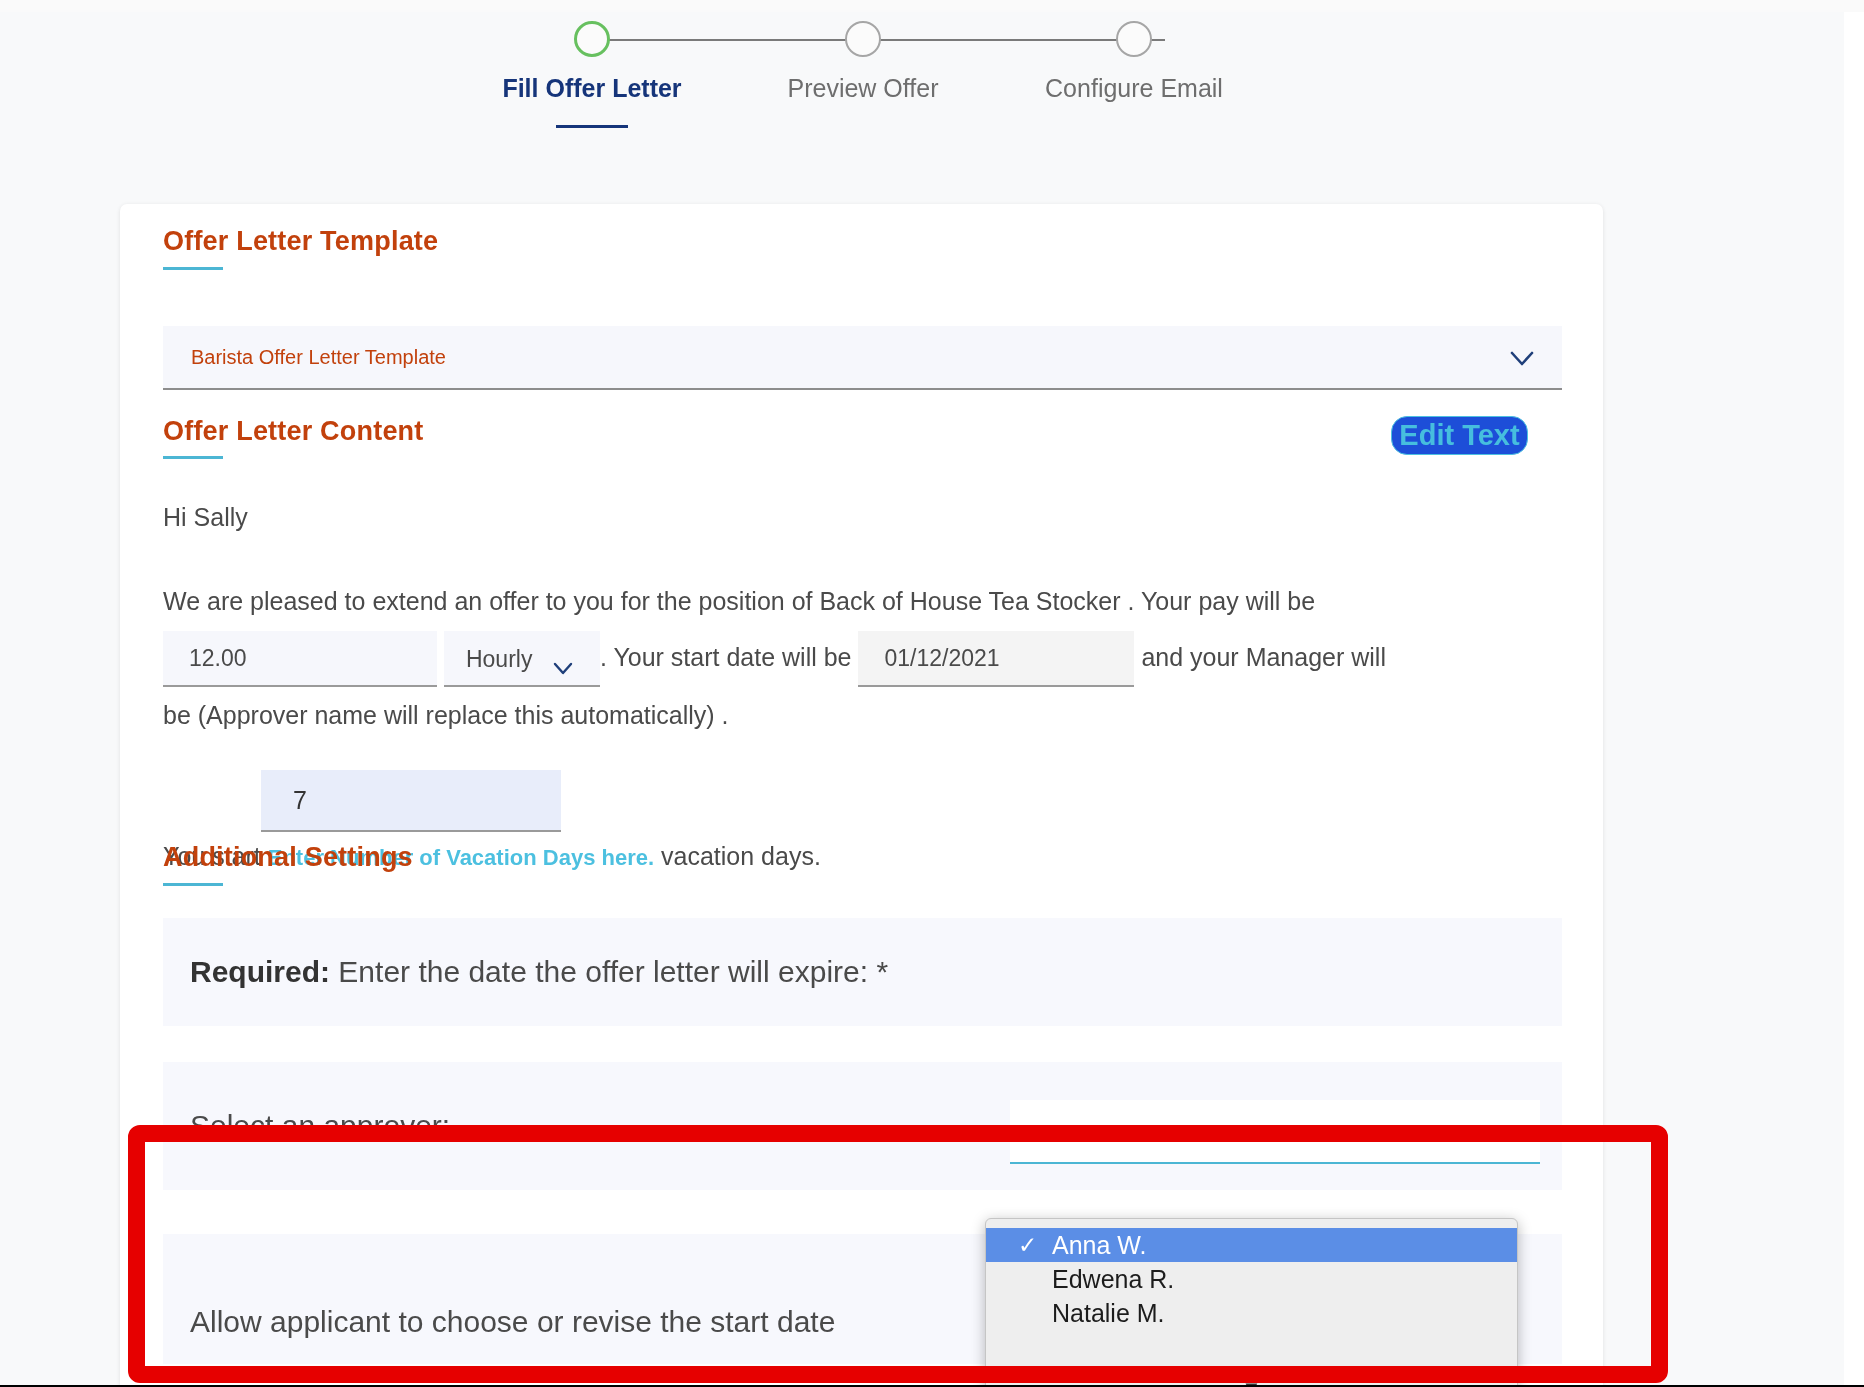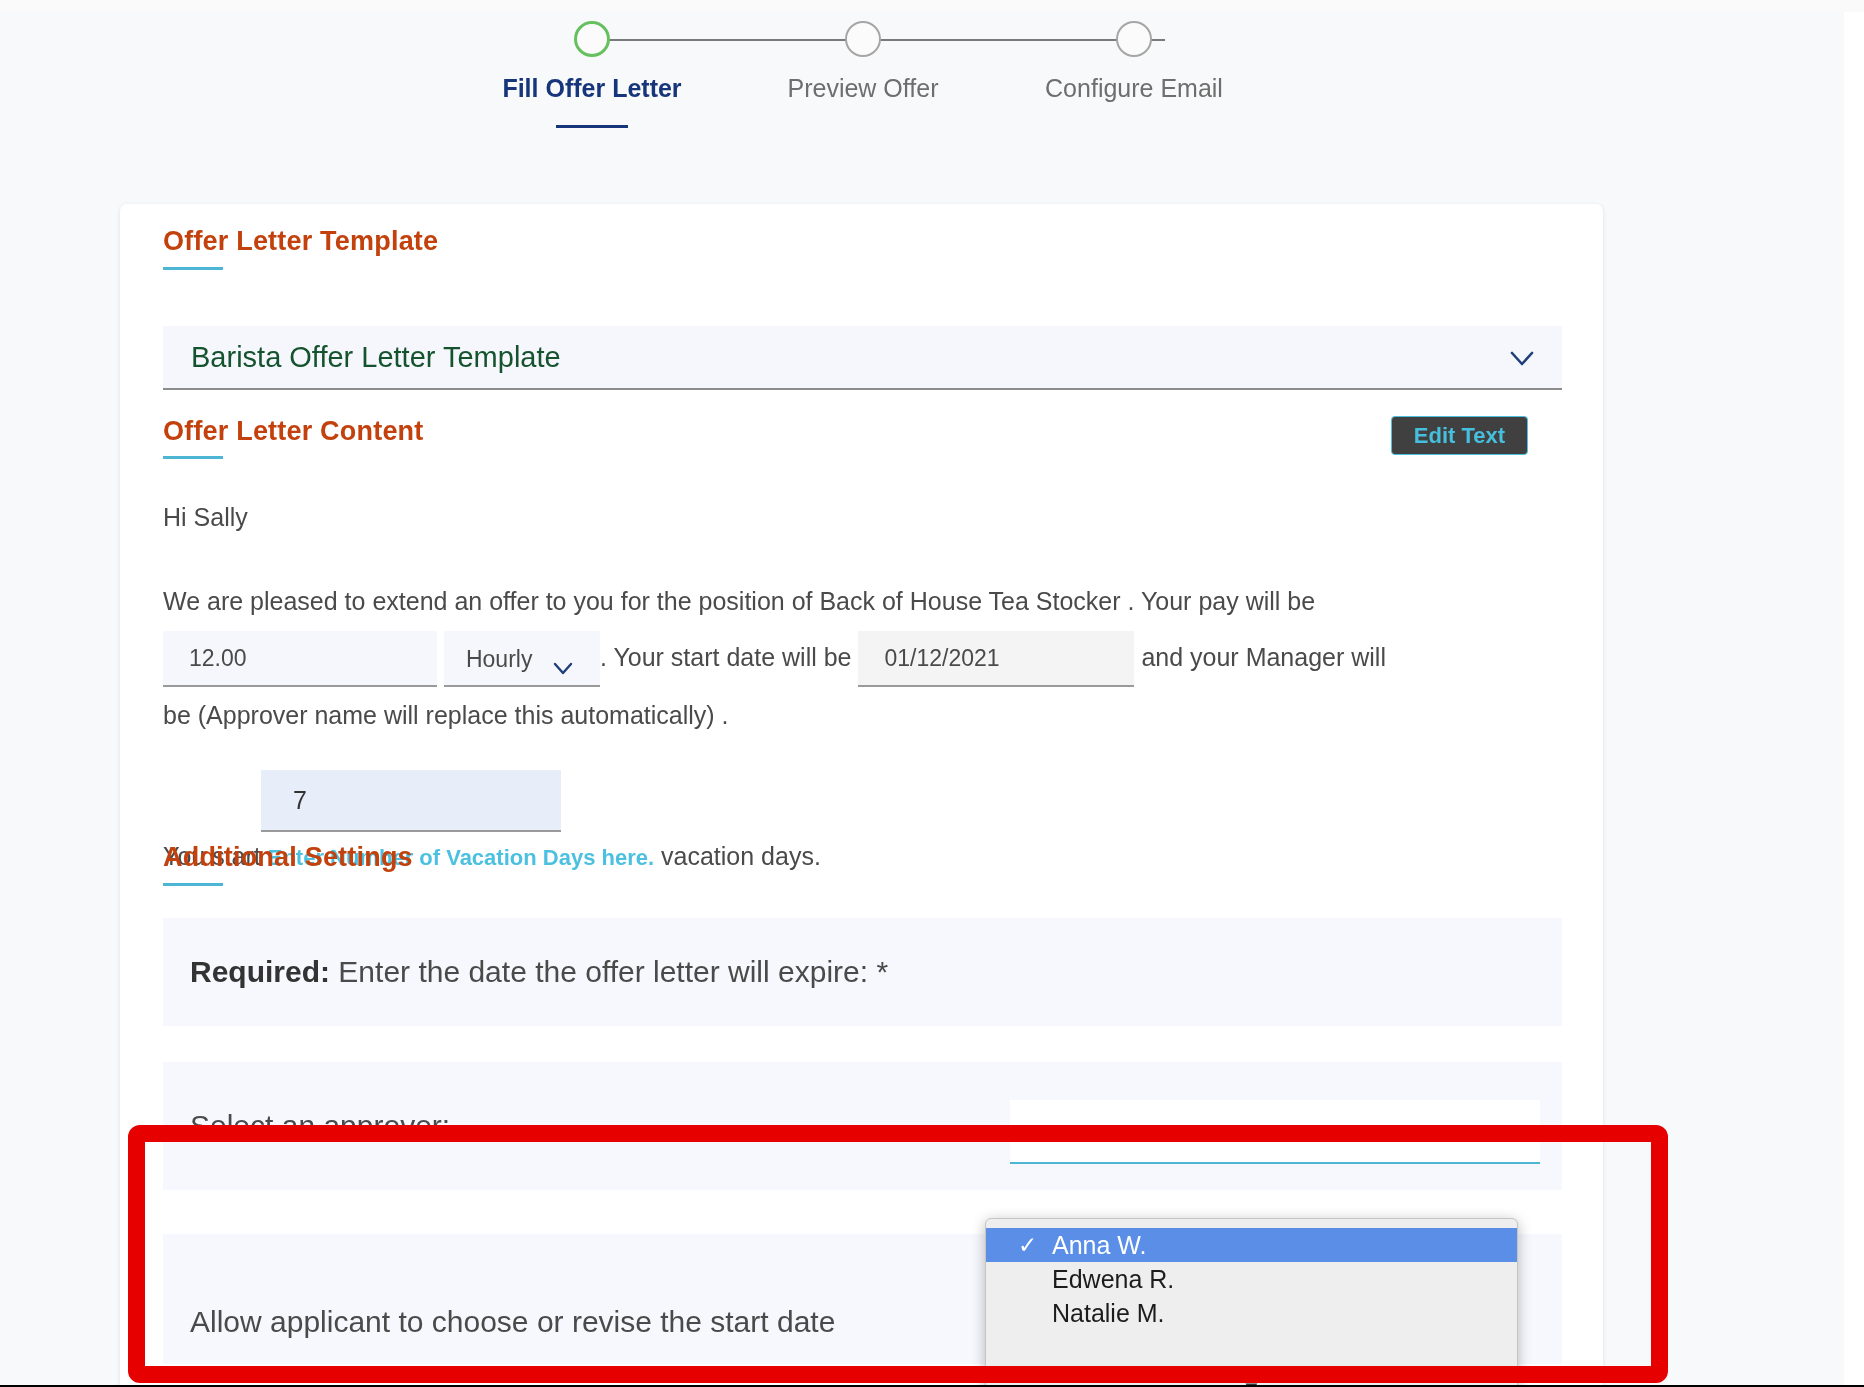--- a/index.html
+++ b/index.html
@@ -88,38 +88,38 @@
   .tpl-select {
     position: absolute;
     left: 43px; top: 122px;
     width: 1399px; height: 64px;
     background: #f6f7fc;
     border-bottom: 2px solid #8d8d8d;
     display: flex; align-items: center;
   }
   .tpl-select .val {
     margin-left: 28px;
-    font-size: 29px;
-    color: #14532d;
+    font-size: 20px;
+    color: #c2410c;
   }
   .tpl-select .chev {
     position: absolute; right: 24px; top: 16px;
     color: #1f3f7a;
   }
 
   
   .edit-text-btn {
     position: absolute;
     left: 1271px; top: 212px;
     width: 137px; height: 39px;
     border: 1px solid #4cc0e0;
-    border-radius: 4px;
-    background: #404040;
+    border-radius: 16px;
+    background: #1d4ed8;
     color: #46bede;
-    font-size: 22px;
+    font-size: 29px;
     font-weight: bold;
     font-family: "Liberation Sans", sans-serif;
     cursor: pointer;
     display: flex; align-items: center; justify-content: center;
   }
 
   
   .letter {
     position: absolute;
     left: 43px; top: 285px;

